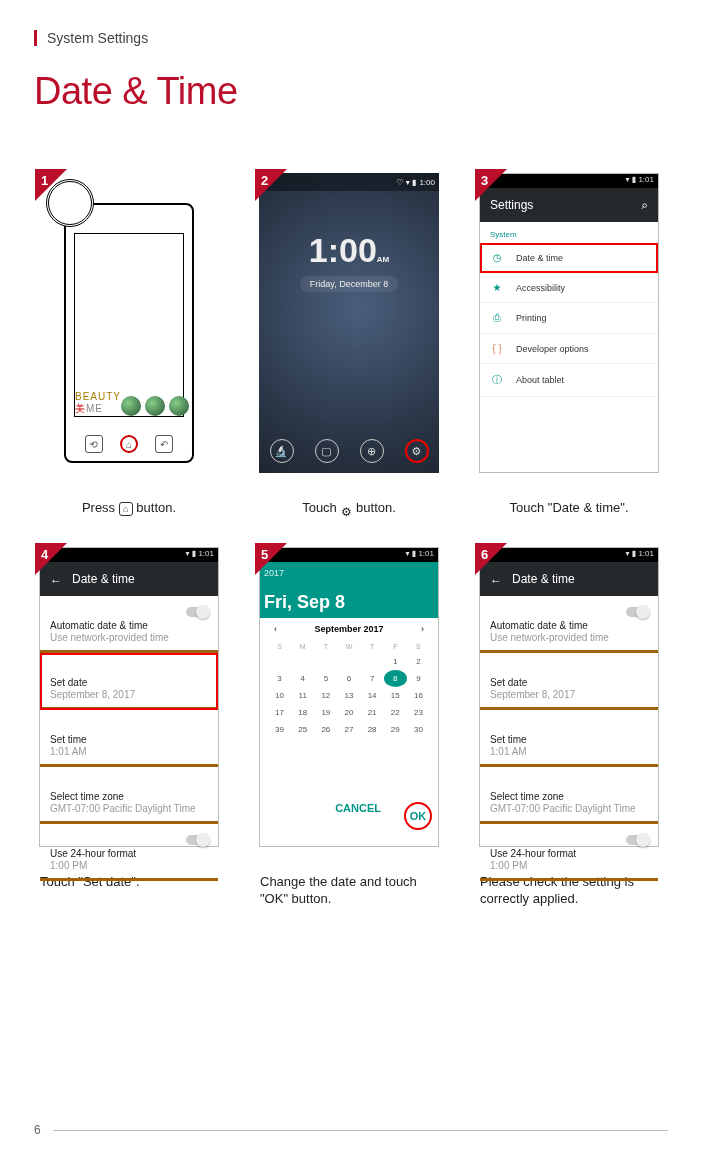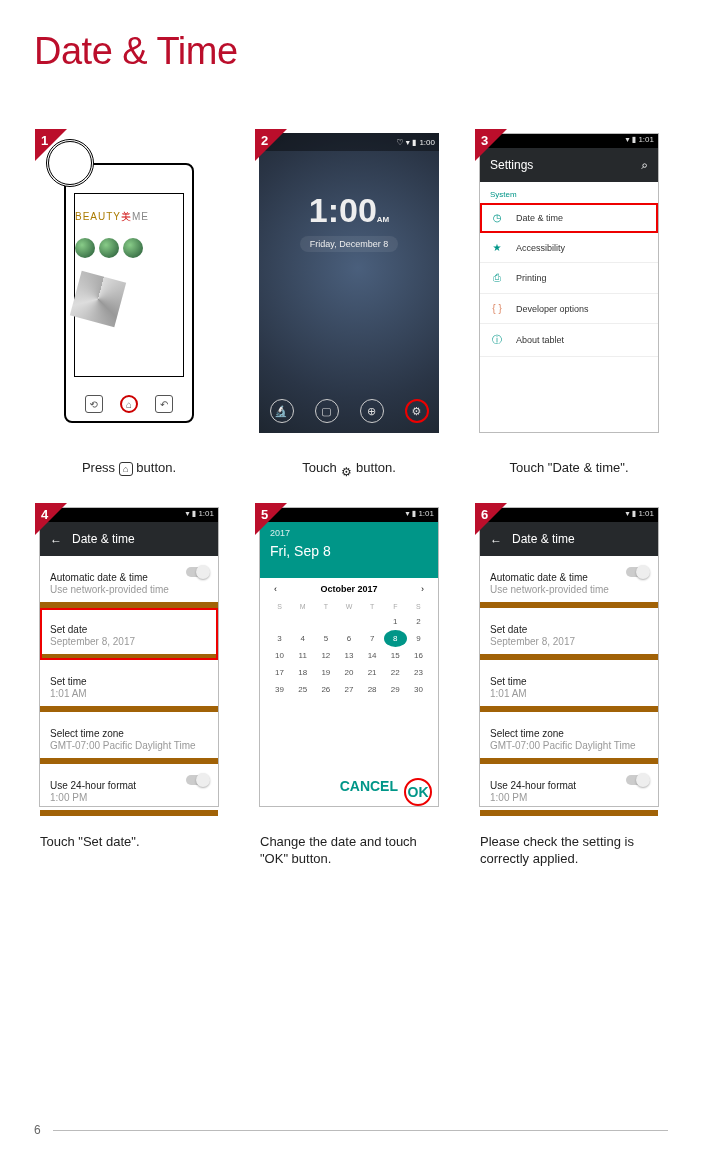--- a/index.html
+++ b/index.html
@@ -25,21 +25,21 @@
 .badge span{position:absolute;top:-28px;left:6px;color:#fff;font-size:13px;font-weight:bold}
 .caption{margin-top:16px;font-size:13px;color:#222;text-align:left;width:100%;padding:0 6px;line-height:1.35}
 .caption.center{text-align:center}
 .pager{position:absolute;bottom:18px;left:34px;right:34px;display:flex;align-items:center}
 .pager .num{font-size:12px;color:#666;margin-right:12px}
 .pager .line{height:1px;background:#bbb;flex:1}
 
 
 .dev1{width:130px;height:260px;border:2px solid #000;border-radius:8px;margin:30px auto 0;position:relative;background:#fff}
 .cam{width:48px;height:48px;border:3px double #000;border-radius:50%;position:absolute;top:-26px;left:-20px;background:#fff}
-.scr1{position:absolute;top:28px;left:8px;right:8px;bottom:44px;border:1px solid #000;background:#fff;display:flex;flex-direction:column;align-items:flex-start;padding-top:16px}
+.scr1{position:absolute;top:28px;left:8px;right:8px;bottom:44px;border:1px solid #000;background:#fff;display:flex;flex-direction:row;align-items:flex-end;}
 .logo{font-size:10px;letter-spacing:1px;color:#aa7a00}
 .logo span{color:#c00}
 .icons3{display:flex;gap:4px;margin-top:14px}
 .icons3 div{width:20px;height:20px;border-radius:50%;background:radial-gradient(circle at 35% 35%,#8c8,#253)}
 .cube{width:46px;height:46px;margin-top:18px;background:conic-gradient(#ddd,#999,#ddd,#aaa);transform:rotate(15deg)}
 .btnrow{position:absolute;bottom:8px;left:10px;right:10px;display:flex;justify-content:space-around}
 .btnrow div{width:18px;height:18px;border:1px solid #555;border-radius:3px;display:flex;align-items:center;justify-content:center;font-size:10px;color:#555}
 .btnrow .mid{border:2px solid #c00;border-radius:50%}
 
 
@@ -59,50 +59,51 @@
 .syslabel{color:var(--teal);font-size:8px;padding:8px 10px 4px;font-weight:normal}
 .row{display:flex;align-items:center;padding:9px 10px;border-bottom:1px solid #eee;font-size:9px;color:#333;gap:12px}
 .row .ic{width:14px;text-align:center;font-size:10px}
 .row.hl{outline:2px solid #e00;outline-offset:-2px}
 .c-teal{color:var(--teal)}
 .c-orange{color:#d86}
 
 
 .dt{width:180px;height:300px;border:1px solid #bbb;background:#fff;position:relative}
 .dthead{height:34px;background:#26292c;color:#fff;display:flex;align-items:center;padding:0 10px;font-size:12px;gap:10px}
-.dtrow{padding:16px 10px 7px;border-bottom:6px solid #a16207;position:relative}
+.dtrow{padding:24px 10px 7px;border-bottom:3px solid #a16207;position:relative}
 .dtrow .ttl{font-size:10px;color:#222}
 .dtrow .sub{font-size:10px;color:#999;margin-top:1px}
 .toggle{position:absolute;right:10px;top:11px;width:22px;height:10px;background:#ccc;border-radius:6px}
 .toggle::after{content:"";position:absolute;top:-2px;left:10px;width:14px;height:14px;background:#eee;border-radius:50%;box-shadow:0 1px 2px rgba(0,0,0,.3)}
 .dtrow.hl{outline:2px solid #e00;outline-offset:-2px}
 
 
 .cal{width:180px;height:300px;background:#fff;border:1px solid #bbb;position:relative}
-.calhead{height:56px;background:var(--teal);color:#fff;padding:6px 10px}
+.calhead{height:56px;background:var(--teal);color:#fff;padding:6px 4px}
 .calhead .yr{font-size:9px;opacity:.85}
-.calhead .dstr{font-size:14px;font-weight:400;margin-top:5px}
+.calhead .dstr{font-size:18px;font-weight:700;margin-top:14px}
 .calnav{display:flex;justify-content:space-between;align-items:center;padding:6px 14px;font-size:9px}
 .cgrid{padding:0 8px;font-size:8px;color:#555}
 .cgrid table{width:100%;border-collapse:collapse}
 .cgrid th{font-weight:normal;color:#aaa;padding:3px 0;font-size:7px}
 .cgrid td{text-align:center;padding:4px 0}
 .cgrid td.sel{background:var(--teal);color:#fff;border-radius:50%}
-.calbtns{position:absolute;bottom:0;right:6px;display:flex;gap:6px;font-size:14px;font-weight:bold}
+.calbtns{position:absolute;bottom:16px;right:6px;display:flex;gap:23px;font-size:11px;font-weight:bold}
 .calbtns .cancel{color:var(--teal)}
 .calbtns .ok{color:var(--teal);border:2px solid #e00;border-radius:50%;width:28px;height:28px;display:flex;align-items:center;justify-content:center}
 
 .inl-ic{display:inline-flex;width:14px;height:14px;border:1.3px solid #333;border-radius:3px;vertical-align:middle;align-items:center;justify-content:center;font-size:9px}
 .inl-gear{display:inline-block;width:12px;height:12px;vertical-align:middle}
 .inl-gear::before{content:"⚙";font-size:12px;color:#222}
 </style>
 </head>
 <body>
 
 <div class="page">
+  <div class="breadcrumb">System Settings</div>
   <h1 class="title">Date &amp; Time</h1>
 
   <div class="grid">
 
     <div class="cell">
       <div class="phone">
         <div class="badge">
             <span>1</span>
           </div>
         <div class="dev1">
@@ -236,21 +237,21 @@
           <div class="stbar" style="display:flex;justify-content:space-between">
               <span>2</span>
               <span>▾ ▮ <span>1:01</span></span>
             </div>
           <div class="calhead">
             <div class="yr">2017</div>
             <div class="dstr">Fri, Sep 8</div>
           </div>
           <div class="calnav">
             <span>‹</span>
-            <span style="font-weight:bold">October 2017</span>
+            <span style="font-weight:bold">September 2017</span>
             <span>›</span>
           </div>
           <div class="cgrid">
             <table id="cal-table">
                 <tbody>
                   <tr>
                     <th>S</th>
                     <th>M</th>
                     <th>T</th>
                     <th>W</th>

